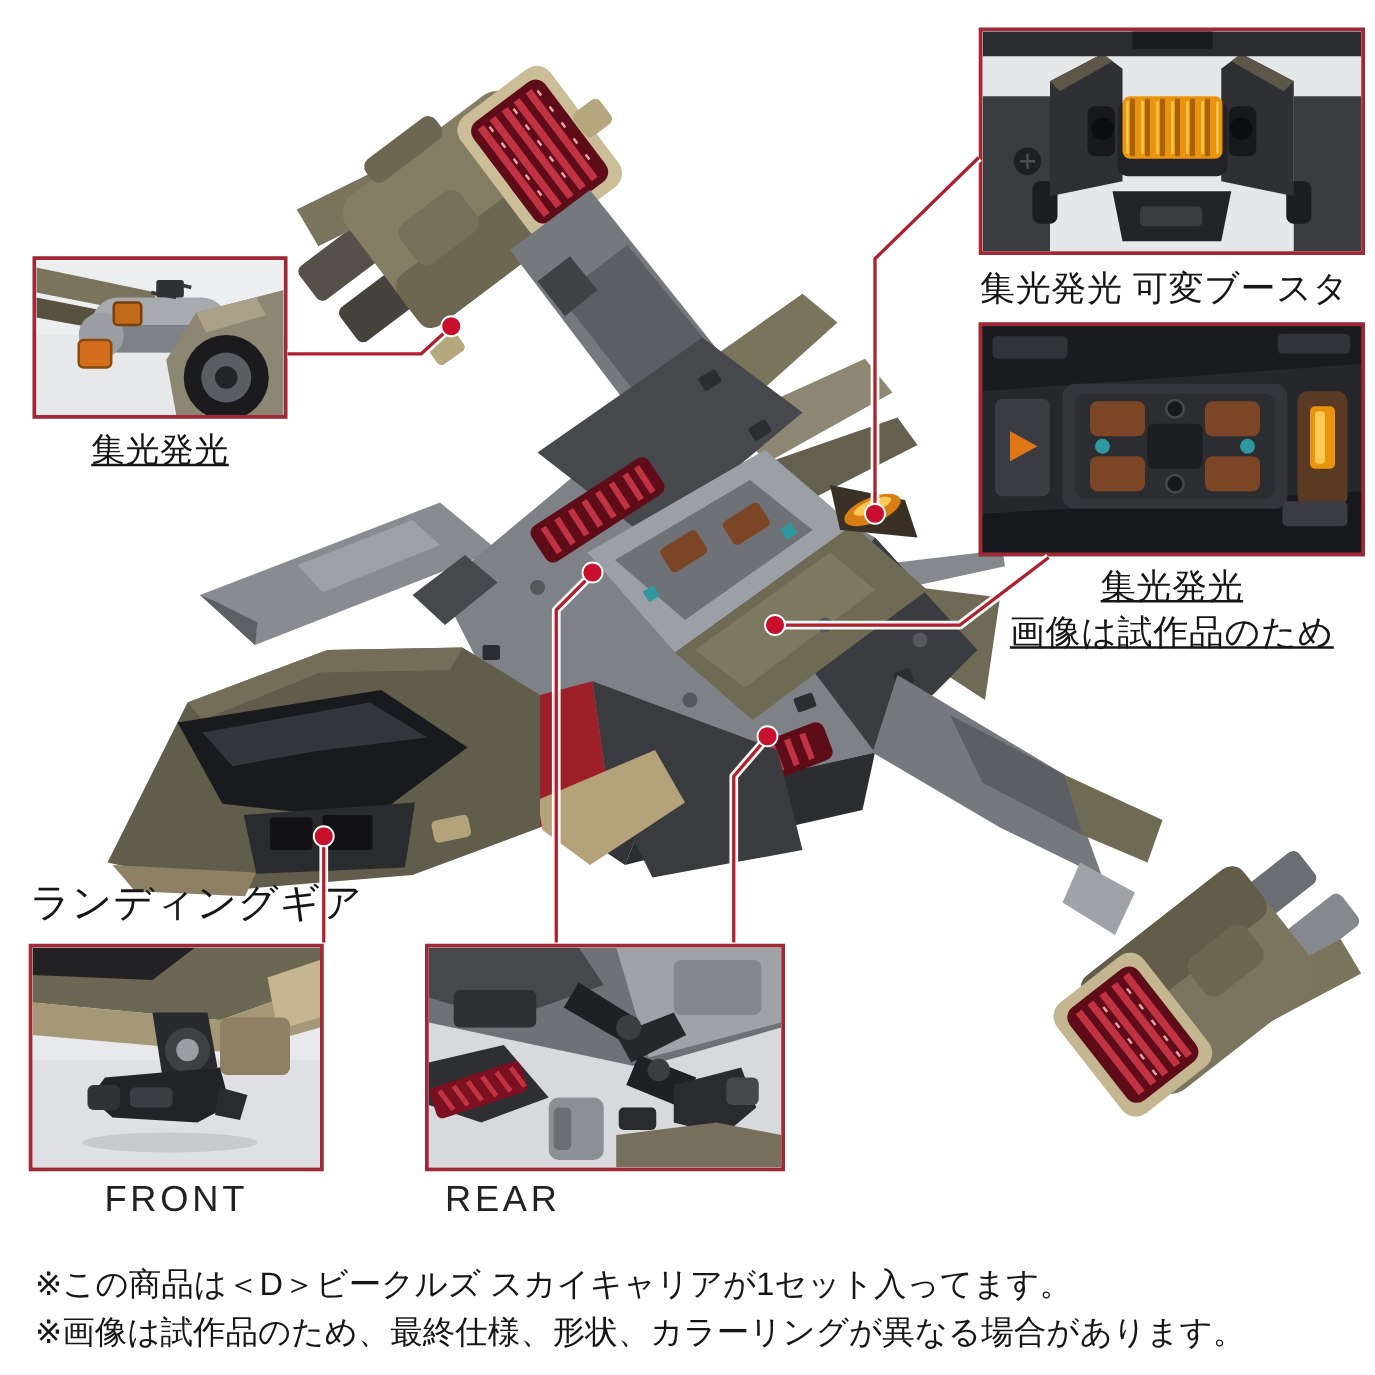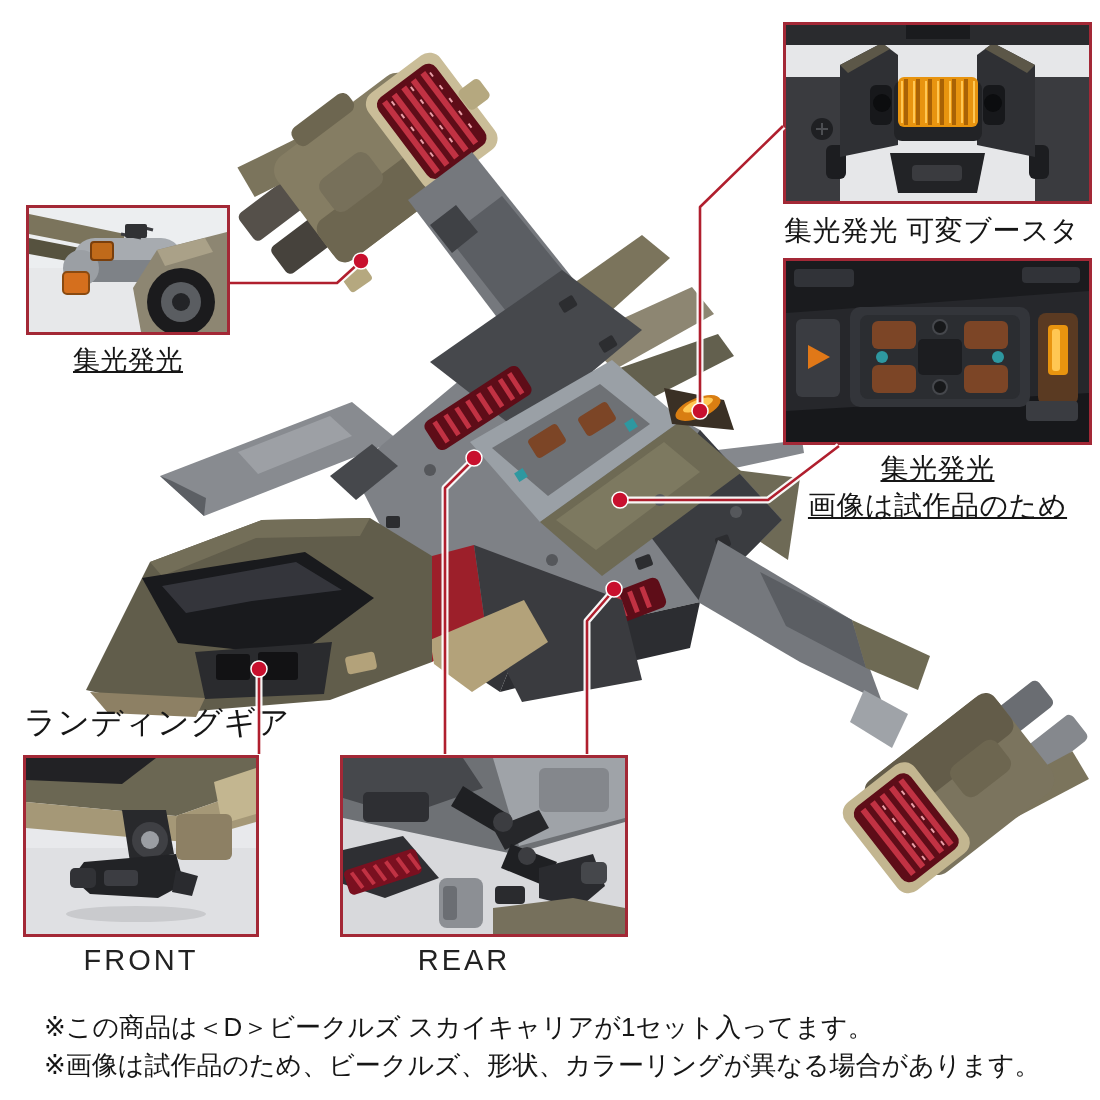--- a/index.html
+++ b/index.html
@@ -12,21 +12,21 @@
     position:absolute;border:3px solid #a32836;box-sizing:border-box;
     background:#e9eaec;overflow:hidden;
   }
   .inset svg{display:block;}
   .jp-label{position:absolute;color:#161616;font-size:27px;line-height:37px;letter-spacing:0.5px;}
   .jp-center{text-align:center;text-decoration:underline;}
   .caption-en{
     position:absolute;font-size:29px;letter-spacing:3px;font-weight:400;color:#222;
   }
   .notes{position:absolute;left:28px;top:1008px;width:1060px;font-size:26px;line-height:38px;color:#161616;}
-  .notes div{white-space:nowrap;margin-left:16px;}
+  .notes div{white-space:nowrap;}
 </style>
 </head>
 <body>
 
 <div class="stage">
 
   <svg class="layer" viewBox="0 0 1100 1100" aria-hidden="true">
 
     <g>
       <polygon points="160,476 352,402 398,440 204,516" fill="#888b90"></polygon>
@@ -345,21 +345,21 @@
         <circle cx="184" cy="98" r="9" fill="#3c3d41"></circle>
         <polygon points="196,110 250,96 262,128 236,150 196,140" fill="#2a2b2f"></polygon>
         <rect x="238" y="104" width="26" height="22" rx="5" fill="#45474b"></rect>
       </g>
       <rect x="96" y="120" width="44" height="50" rx="8" fill="#8c8f94"></rect>
       <rect x="100" y="128" width="14" height="34" rx="4" fill="#6b6e73"></rect>
       <polygon points="150,150 230,140 282,150 282,176 150,176" fill="#76705c"></polygon>
       <rect x="152" y="128" width="30" height="18" rx="4" fill="#2a2b2e"></rect>
     </svg>
   </div>
-  <div class="caption-en" style="left:320px;top:944px;width:288px;text-align:center;">REAR</div>
+  <div class="caption-en" style="left:356px;top:944px;width:288px;">REAR</div>
 
   <svg class="layer" viewBox="0 0 1100 1100">
     <g fill="none" stroke="#ffffff" stroke-width="7" stroke-linejoin="round" stroke-linecap="butt" opacity="0.95">
       <path d="M230,283 H337 L360,262"></path>
       <path d="M783,126 L700,207 V410"></path>
       <path d="M839,446 L768,500 H621"></path>
       <path d="M259,754 V671"></path>
       <path d="M445,754 V488 L473,460"></path>
       <path d="M587,754 V621 L613,591"></path>
     </g>
@@ -376,16 +376,16 @@
       <circle cx="700" cy="411" r="8"></circle>
       <circle cx="620" cy="500" r="8"></circle>
       <circle cx="259" cy="669" r="8"></circle>
       <circle cx="474" cy="458" r="8"></circle>
       <circle cx="614" cy="589" r="8"></circle>
     </g>
   </svg>
 
   <div class="notes">
     <div>※この商品は＜D＞ビークルズ スカイキャリアが1セット入ってます。</div>
-    <div>※画像は試作品のため、ビークルズ、形状、カラーリングが異なる場合があります。</div>
+    <div>※画像は試作品のため、最終仕様、形状、カラーリングが異なる場合があります。</div>
   </div>
 
 </div>
 
 </body></html>

